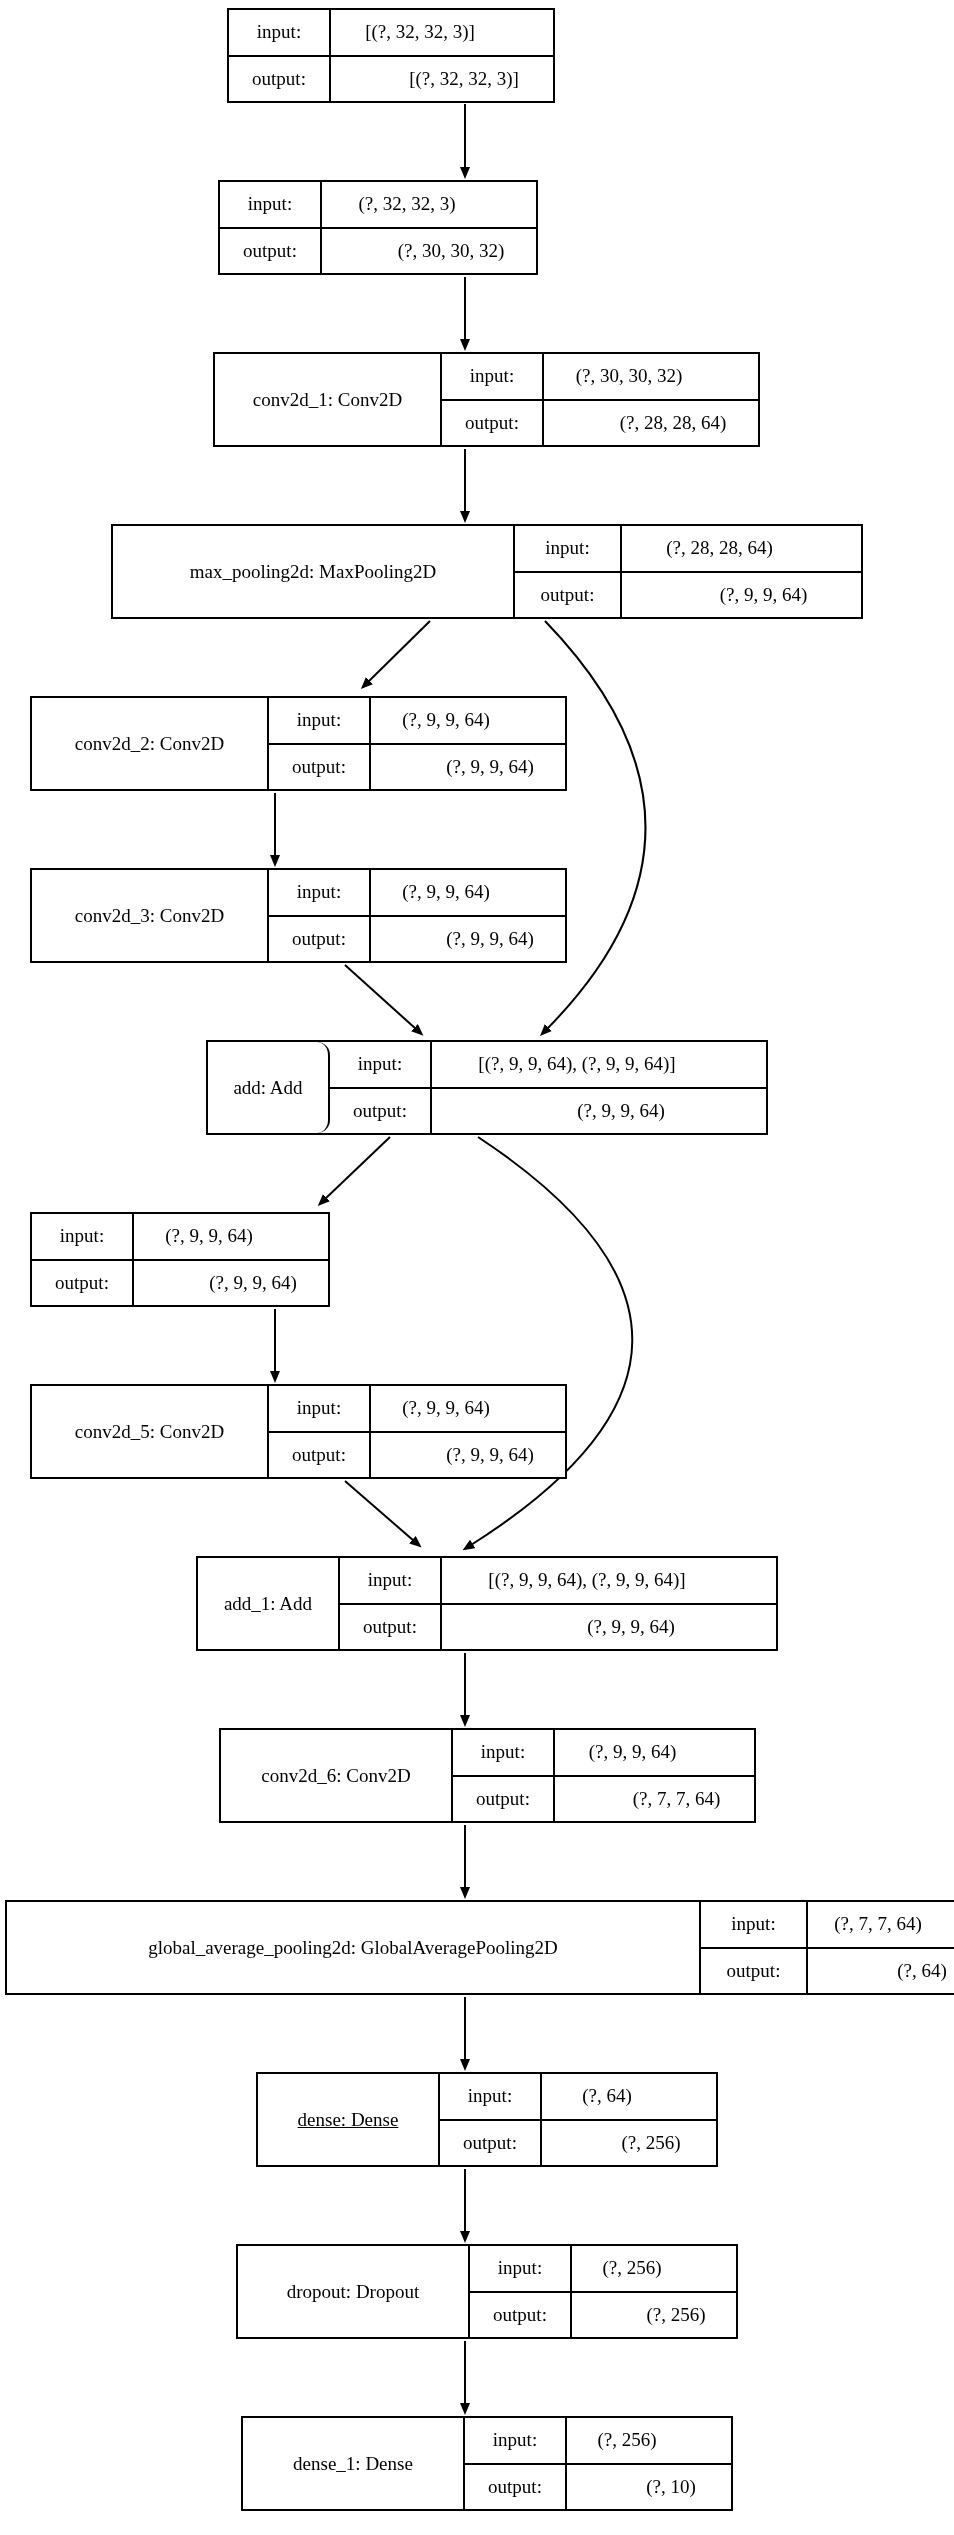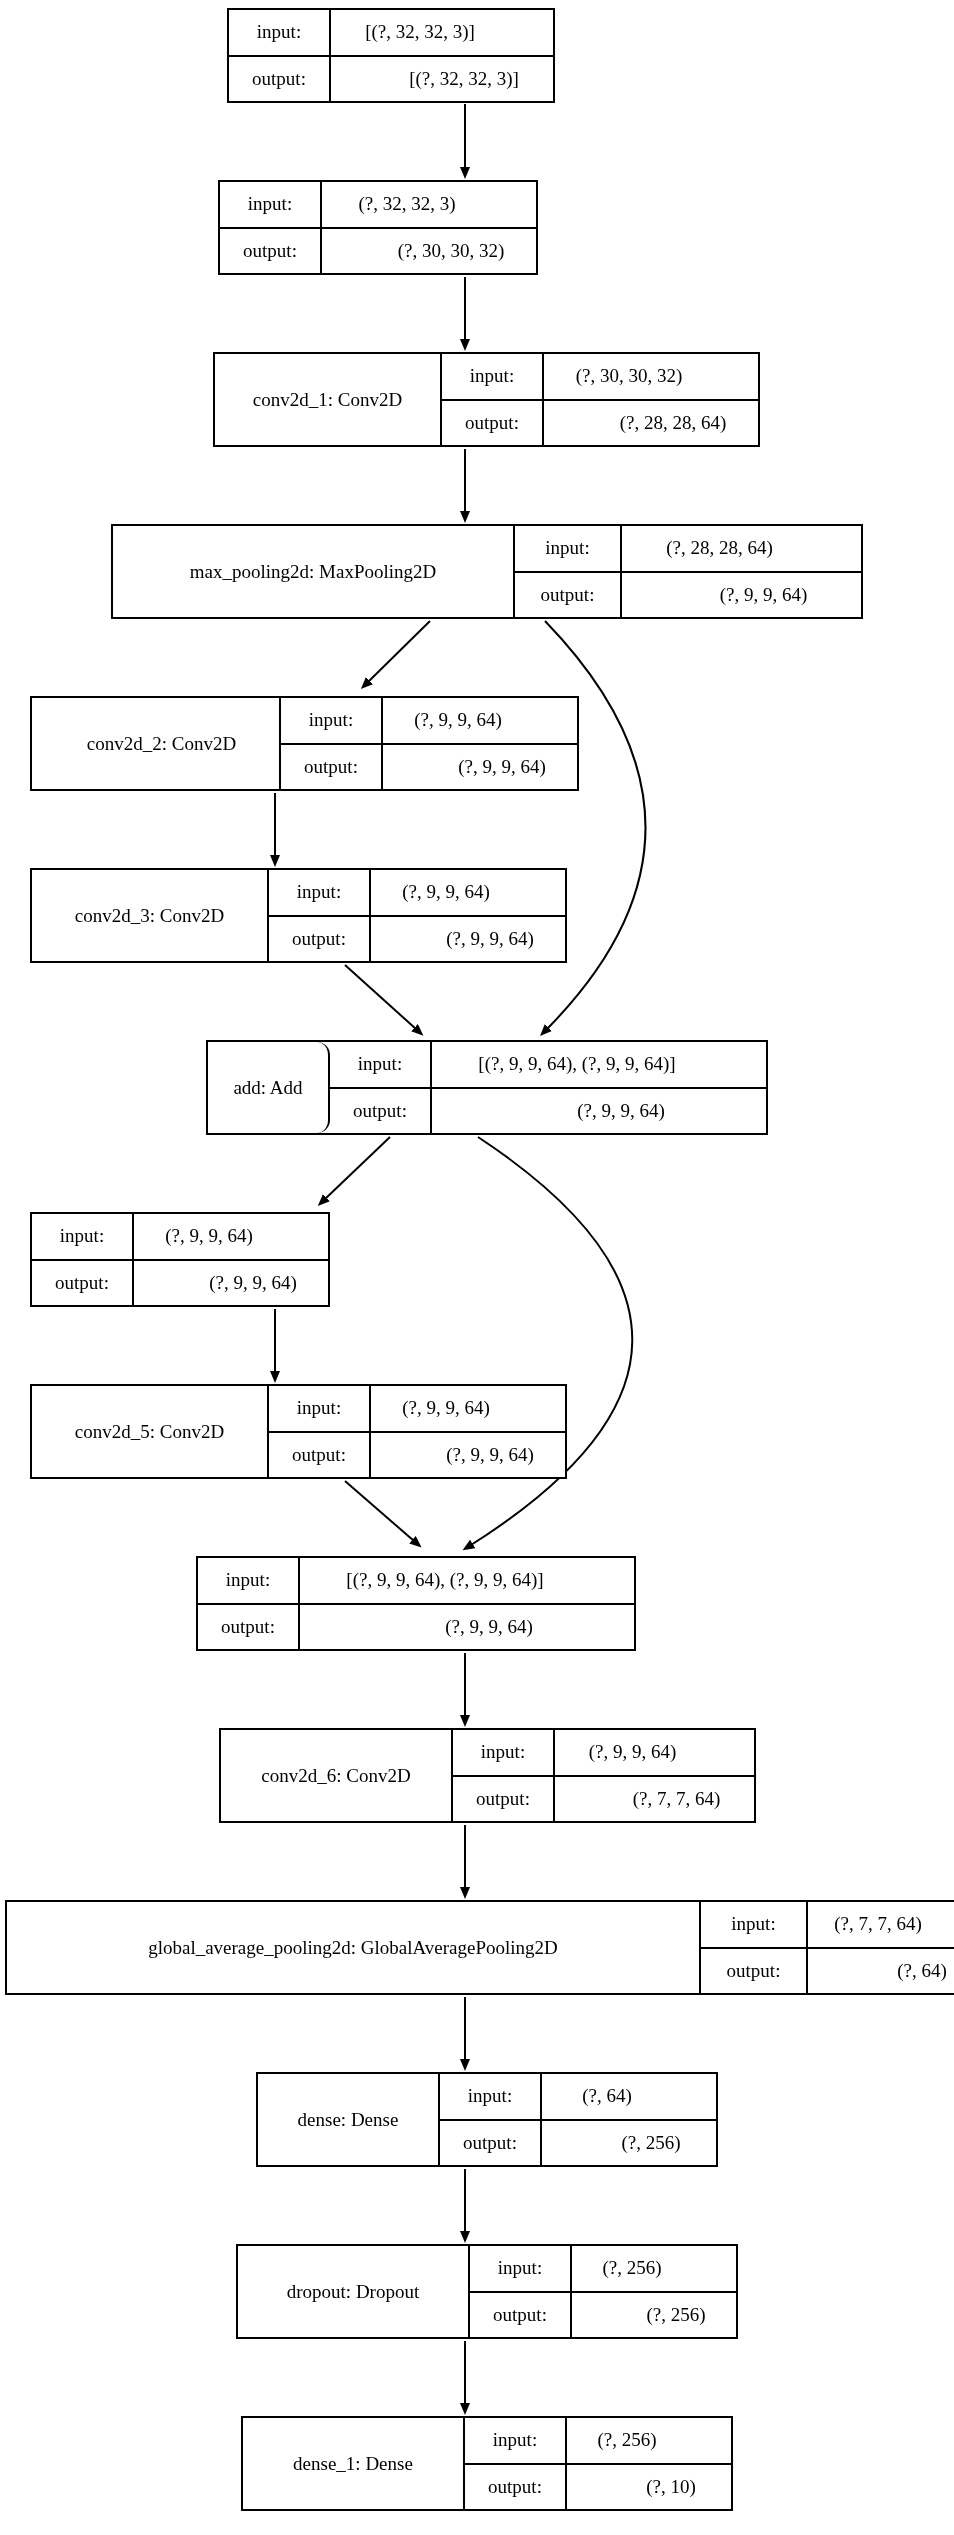--- a/index.html
+++ b/index.html
@@ -144,21 +144,21 @@
         <div class="io-value" style="width:195px;">(?, 28, 28, 64)</div>
       </div>
       <div class="io-row">
         <div class="io-label" style="width:105px;">output:</div>
         <div class="io-value" style="width:195px;">(?, 9, 9, 64)</div>
       </div>
     </div>
   </div>
 
   <div class="node" style="left:30px; top:696px;">
-    <div class="name-cell" style="width:235px;padding-left:12px;">conv2d_2: Conv2D</div>
+    <div class="name-cell" style="width:235px;">conv2d_2: Conv2D</div>
     <div class="io-block">
       <div class="io-row">
         <div class="io-label" style="width:100px;">input:</div>
         <div class="io-value" style="width:150px;">(?, 9, 9, 64)</div>
       </div>
       <div class="io-row">
         <div class="io-label" style="width:100px;">output:</div>
         <div class="io-value" style="width:150px;">(?, 9, 9, 64)</div>
       </div>
     </div>
@@ -213,20 +213,21 @@
         <div class="io-value" style="width:150px;">(?, 9, 9, 64)</div>
       </div>
       <div class="io-row">
         <div class="io-label" style="width:100px;">output:</div>
         <div class="io-value" style="width:150px;">(?, 9, 9, 64)</div>
       </div>
     </div>
   </div>
 
   <div class="node" style="left:196px; top:1556px;">
+    <div class="name-cell" style="width:140px;">add_1: Add</div>
     <div class="io-block">
       <div class="io-row">
         <div class="io-label" style="width:100px;">input:</div>
         <div class="io-value" style="width:290px;">[(?, 9, 9, 64), (?, 9, 9, 64)]</div>
       </div>
       <div class="io-row">
         <div class="io-label" style="width:100px;">output:</div>
         <div class="io-value" style="width:290px;">(?, 9, 9, 64)</div>
       </div>
     </div>
@@ -254,21 +255,21 @@
         <div class="io-value" style="width:140px;">(?, 7, 7, 64)</div>
       </div>
       <div class="io-row">
         <div class="io-label" style="width:105px;">output:</div>
         <div class="io-value" style="width:140px;">(?, 64)</div>
       </div>
     </div>
   </div>
 
   <div class="node" style="left:256px; top:2072px;">
-    <div class="name-cell" style="width:180px;">dense: Dense</div>
+    <div class="name-cell" style="width:180px;text-decoration:underline;">dense: Dense</div>
     <div class="io-block">
       <div class="io-row">
         <div class="io-label" style="width:100px;">input:</div>
         <div class="io-value" style="width:130px;">(?, 64)</div>
       </div>
       <div class="io-row">
         <div class="io-label" style="width:100px;">output:</div>
         <div class="io-value" style="width:130px;">(?, 256)</div>
       </div>
     </div>

